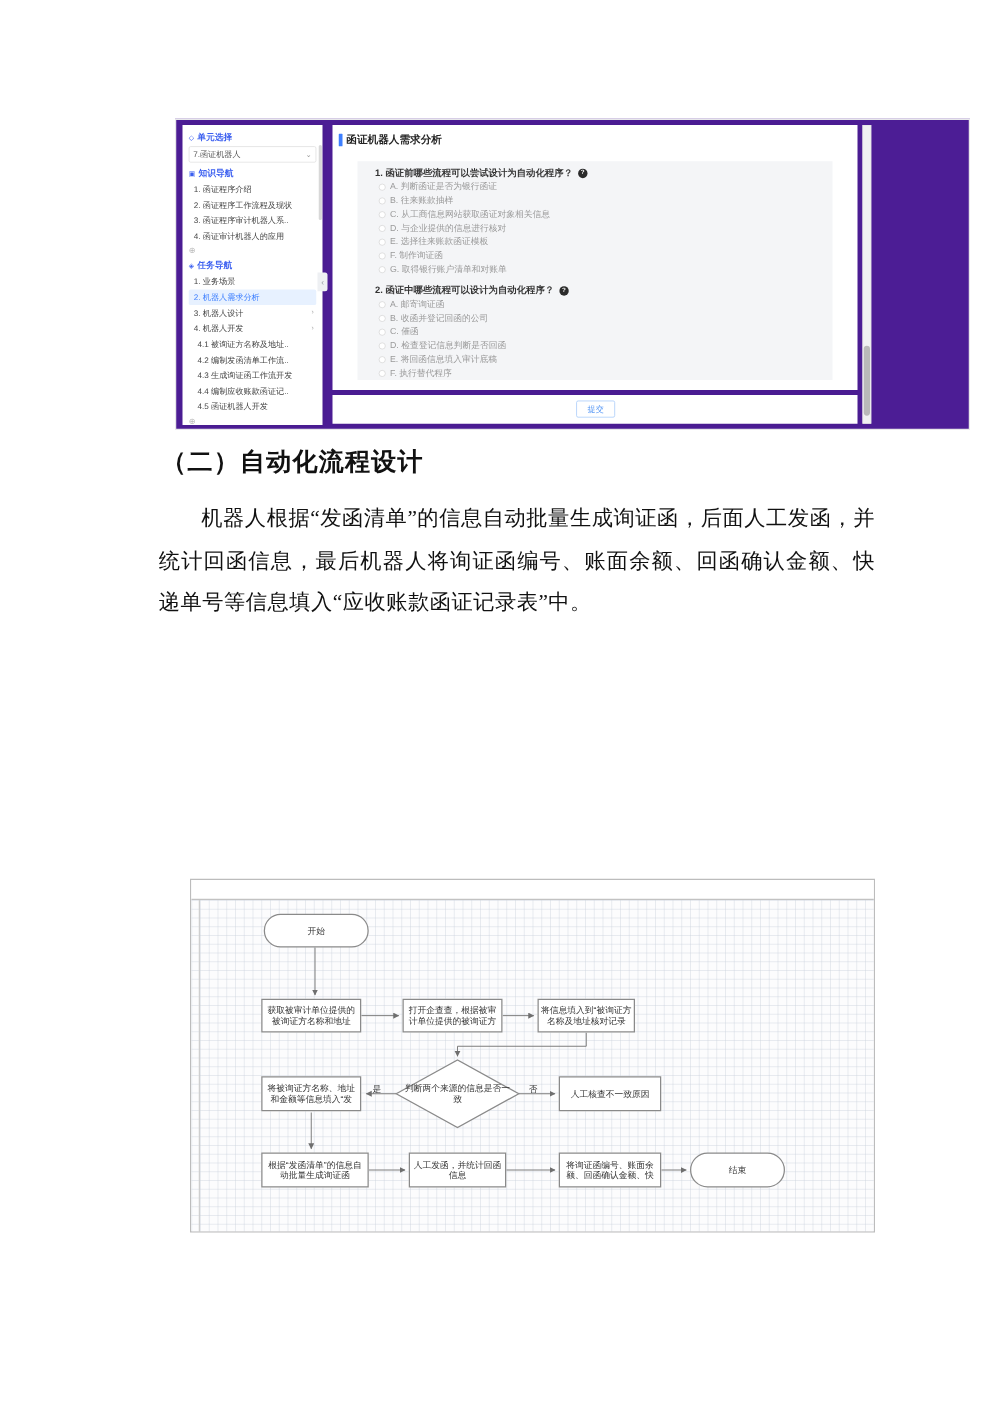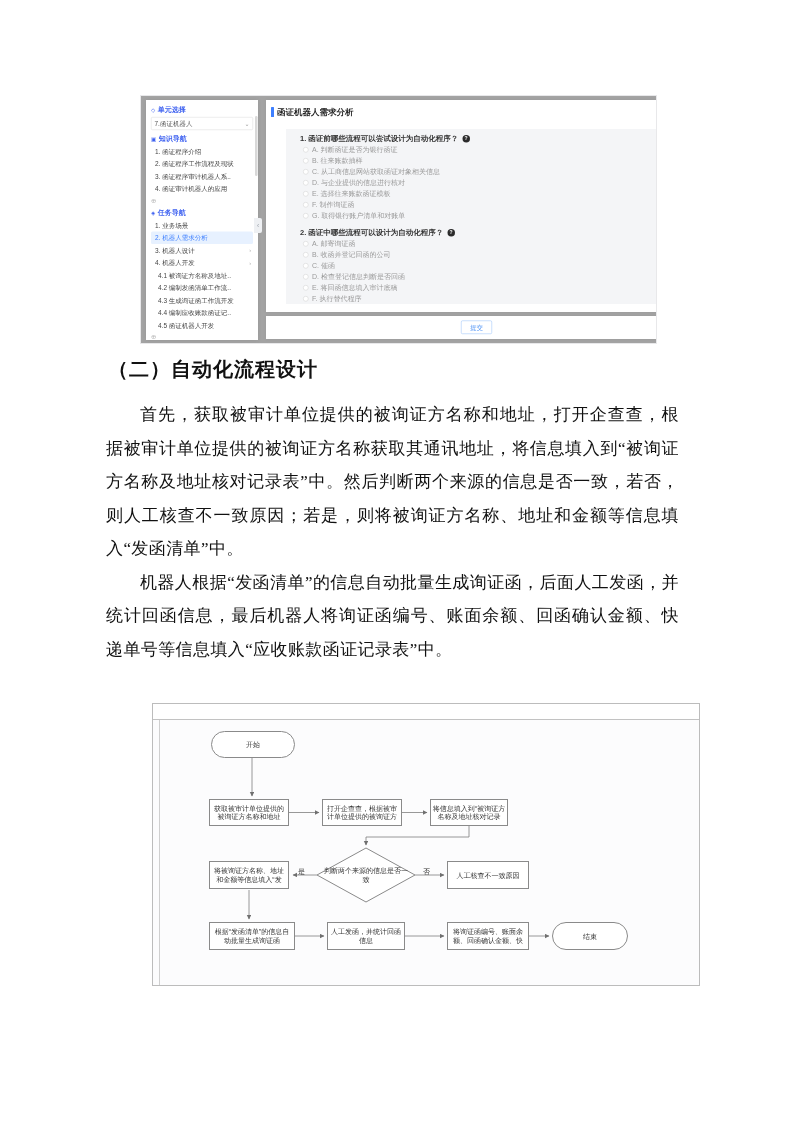--- a/index.html
+++ b/index.html
@@ -4,22 +4,22 @@
 <style>
   * { box-sizing: border-box; margin: 0; padding: 0; }
   html,body { background:#888; }
   .page {
     position: relative; width: 793px; height: 1122px; margin: 0 auto;
     background: #ffffff; overflow: hidden;
     font-family: "Liberation Sans", "DejaVu Sans", sans-serif;
   }
 
   
-  .ss { position:absolute; left:140px; top:95px; width:517px; height:249px;
-        background:#a3a3a3; border:1px solid #e8e8ea; overflow:hidden; }
+  .ss { position:absolute; left:140px; top:95px; width:636px; height:249px;
+        background:#4c1d95; border:1px solid #e8e8ea; overflow:hidden; }
   .ss-inner { position:absolute; left:0; top:0; width:1120px; height:498px;
         transform:scale(.5); transform-origin:0 0; }
 
   .ss-sidebar { position:absolute; left:10px; top:8px; width:224px; height:480px;
         background:#fff; box-shadow:0 0 8px rgba(0,0,0,.08); padding:8px 10px; overflow:hidden; }
   .unit-row { display:flex; align-items:center; gap:5px; height:24px;
         color:#3a5ef0; font-size:14px; font-weight:bold; white-space:nowrap; }
   .unit-row .ic { font-size:11px; }
   .ss-select { display:flex; align-items:center; justify-content:space-between;
         height:26px; border:1px solid #d9d9d9; border-radius:3px; padding:0 6px;
@@ -62,21 +62,21 @@
         background:#fff; box-shadow:0 0 8px rgba(0,0,0,.06); }
   .ss-btn { position:absolute; left:390px; top:9px; width:62px; height:27px;
         background:#fff; border:1px solid #94bff8; border-radius:3px; color:#4a90f5;
         font-size:13px; display:flex; align-items:center; justify-content:center; }
   .ss-scrollbar { position:absolute; left:1098px; top:8px; width:14px; height:478px;
         background:#f0f1f2; border:1px solid #e3e3e5; }
   .ss-thumb { position:absolute; left:1px; top:352px; width:10px; height:112px;
         background:#b9b9b9; border-radius:5px; }
 
   
-  .doc { position:absolute; left:106px; top:352px; width:573px;
+  .doc { position:absolute; left:127px; top:352px; width:573px;
         font-family:"Liberation Serif","DejaVu Serif",serif; color:#111; }
   .doc h2 { font-size:20px; letter-spacing:1px; margin:4px 0 15px 2px; }
   .doc p { font-size:17px; line-height:33.5px; text-align:justify; text-indent:2em;
         letter-spacing:.4px; }
   .pageno { position:absolute; left:0; width:793px; top:1038px; text-align:center;
         font-family:"Liberation Serif","DejaVu Serif",serif; font-size:13px; color:#222; }
 
   
   .flow { position:absolute; left:152px; top:703px; width:548px; height:283px;
         border:1px solid #bcbcbc; background:#fff; overflow:hidden; }
@@ -250,21 +250,20 @@
       </div>
 
       <div class="ss-scrollbar">
         <div class="ss-thumb"></div>
       </div>
     </div>
   </div>
 
   <div class="doc">
     <h2>（二）自动化流程设计</h2>
-    <p>首先，获取被审计单位提供的被询证方名称和地址，打开企查查，根据被审计单位提供的被询证方名称获取其通讯地址，将信息填入到“被询证方名称及地址核对记录表”中。然后判断两个来源的信息是否一致，若否，则人工核查不一致原因；若是，则将被询证方名称、地址和金额等信息填入“发函清单”中。</p>
     <p>机器人根据“发函清单”的信息自动批量生成询证函，后面人工发函，并统计回函信息，最后机器人将询证函编号、账面余额、回函确认金额、快递单号等信息填入“应收账款函证记录表”中。</p>
   </div>
 
   <div class="flow">
     <div class="flow-inner">
       <div class="flow-grid"></div>
       <div class="flow-head"></div>
       <div class="lane-line"></div>
 
       <svg class="fsvg" width="1096" height="566" viewBox="0 0 1096 566">

